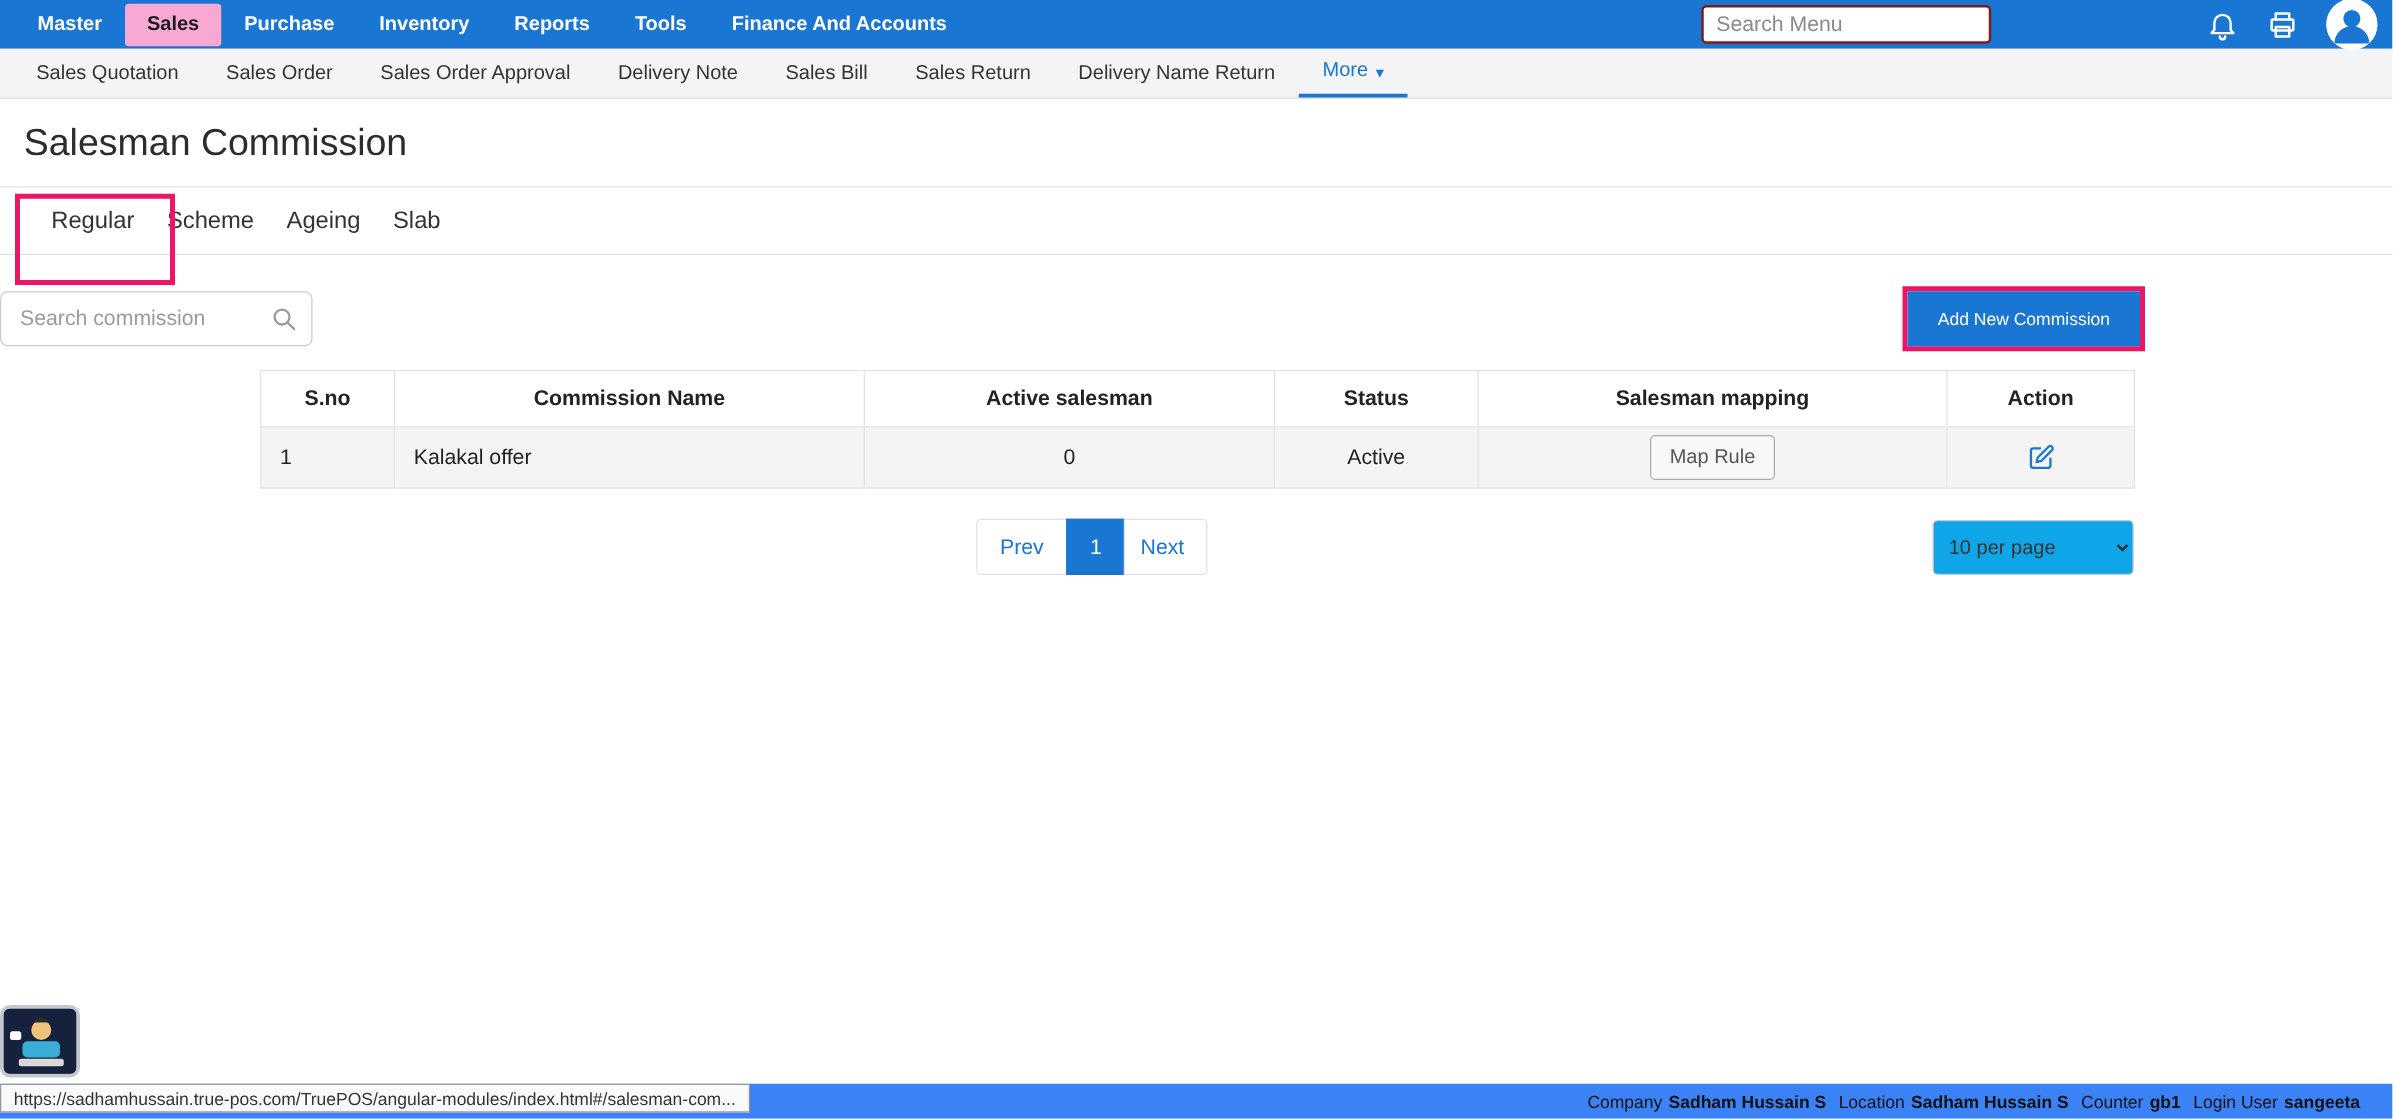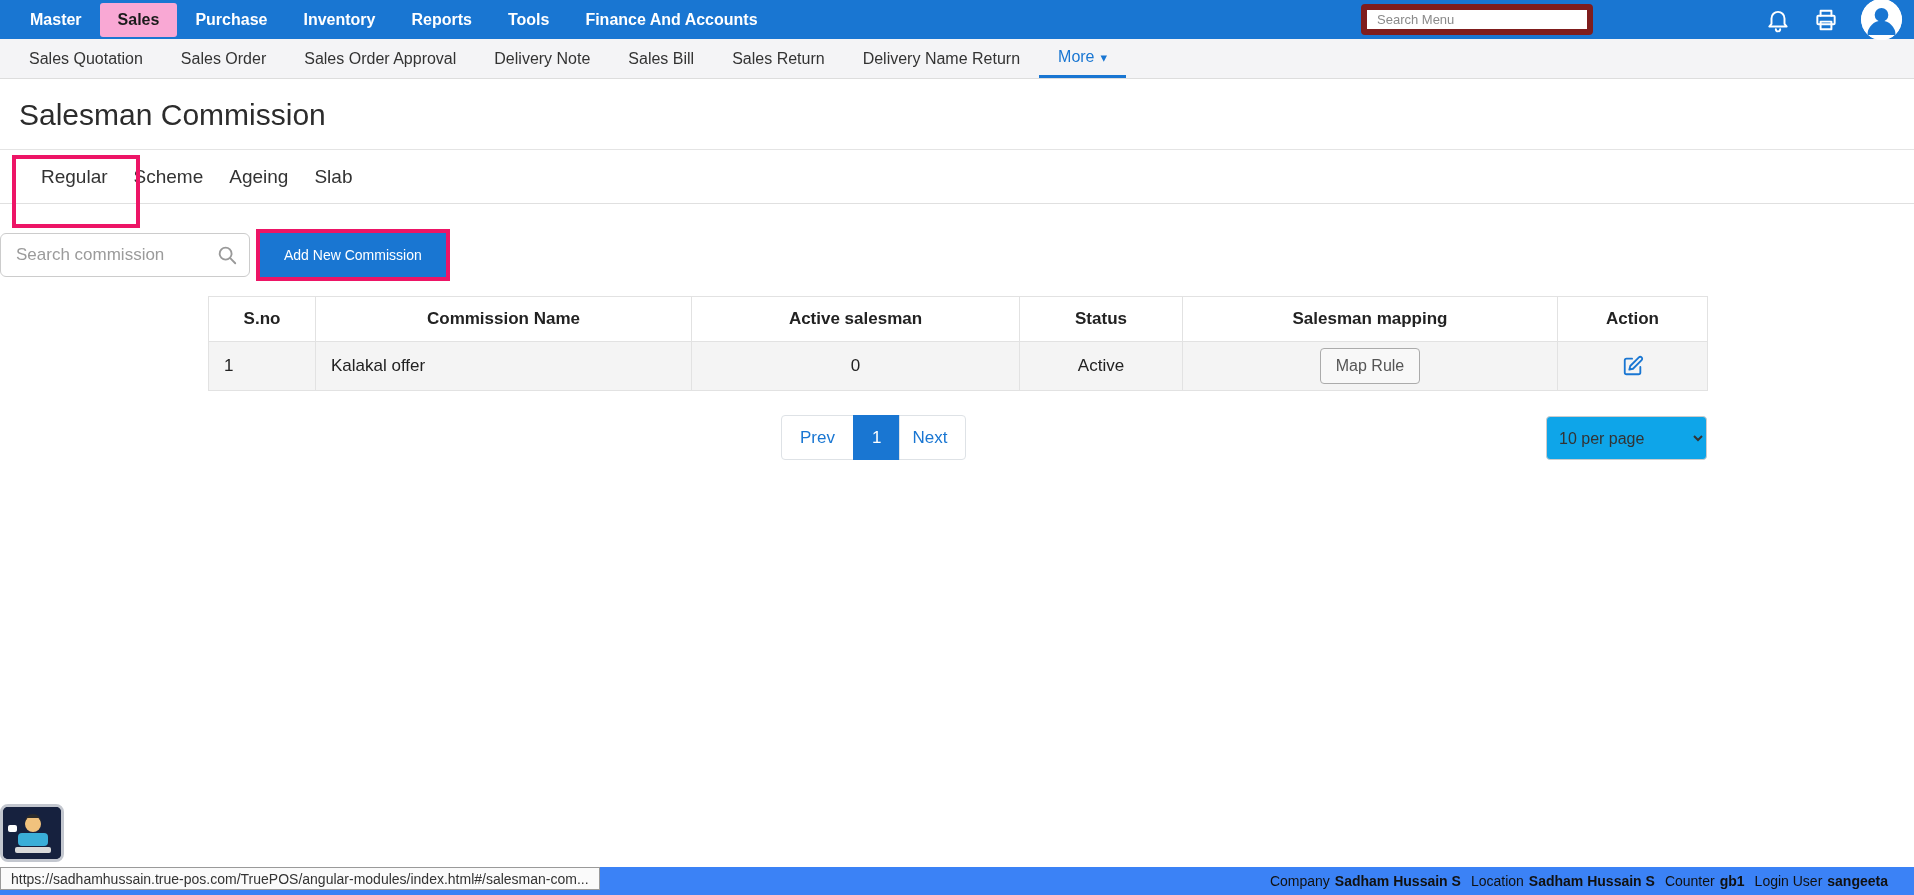--- a/index.html
+++ b/index.html
@@ -33,23 +33,23 @@
     border-radius: 3px;
   }
   .topnav-right {
     margin-left: auto;
     display: flex;
     align-items: center;
   }
   .menu-search {
     width: 232px;
     height: 31px;
-    border: 6px solid #7f1d1d;
+    border: 2px solid #7f1d1d;
     border-radius: 4px;
-    font-size: 13px;
+    font-size: 17px;
     padding: 0 10px;
     color: #333;
     outline: none;
     margin-right: 150px;
     font-family: "Liberation Sans", sans-serif;
   }
   .menu-search::placeholder { color: #8a8a8a; }
   .top-icon { margin-left: 22px; cursor: pointer; display: flex; align-items: center; }
   .avatar {
     width: 41px; height: 41px;
@@ -108,24 +108,24 @@
     position: absolute;
     border: 4px solid #ed1566;
     z-index: 9;
     pointer-events: none;
   }
   .annotation.regular { left: 12px; top: 155px; width: 128px; height: 73px; }
 
   
   .toolbar {
     display: flex;
-    justify-content: flex-start;
+    justify-content: space-between;
     align-items: center;
     margin: 25px 198px 15px 0;
-    gap: 6px;
+    gap: 23px;
   }
   .search-box {
     position: relative;
     width: 250px;
     height: 44px;
   }
   .search-box input {
     width: 100%; height: 100%;
     border: 1px solid #ccc;
     border-radius: 6px;

